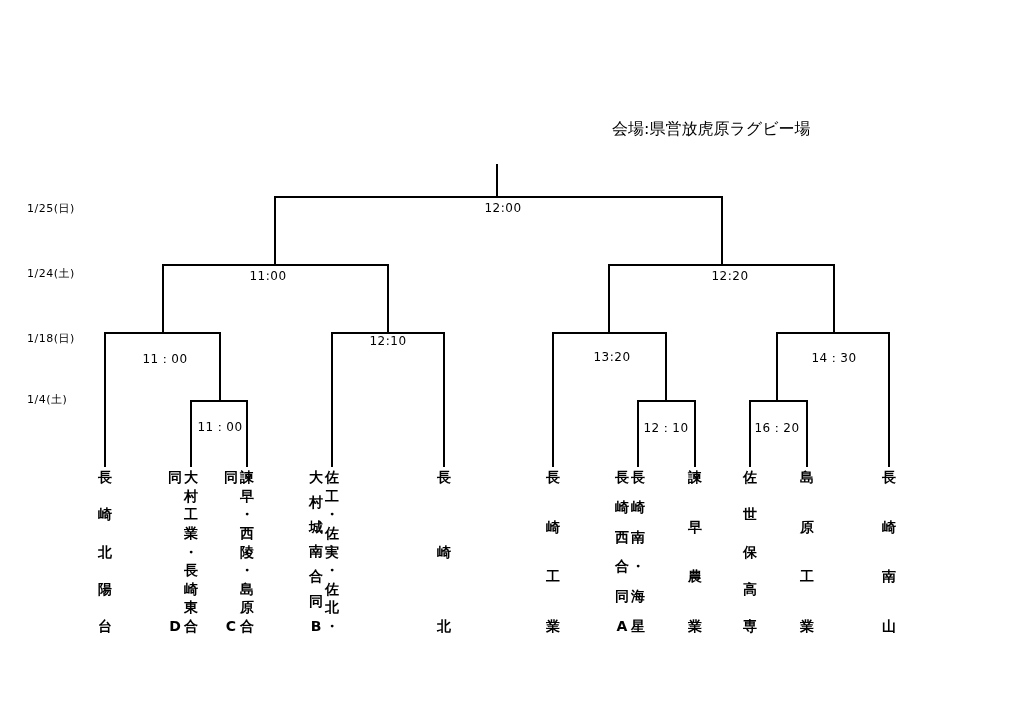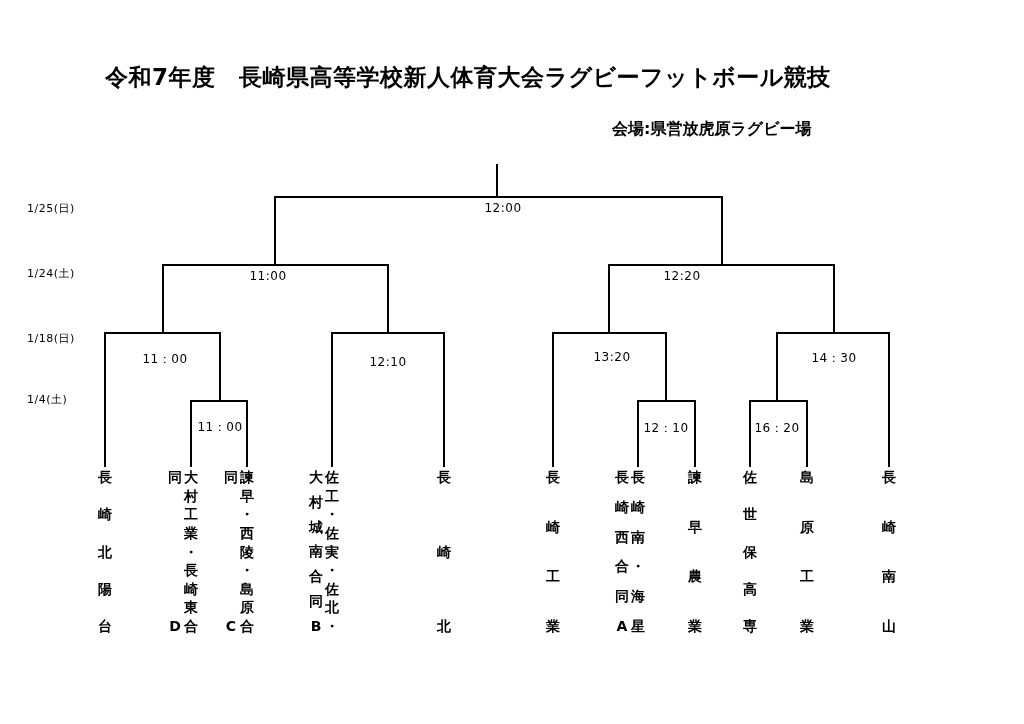--- a/index.html
+++ b/index.html
@@ -6,21 +6,21 @@
   .page {
     position:relative; width:1024px; height:724px; background:#ffffff;
     font-family:"DejaVu Sans", sans-serif; color:#000; overflow:hidden;
   }
   .title {
     position:absolute; left:105px; top:62px; width:760px;
     font-size:23px; font-weight:bold; letter-spacing:0.5px; white-space:nowrap;
   }
   .venue {
     position:absolute; left:612px; top:119px;
-    font-size:16px; font-weight:700; white-space:nowrap;
+    font-size:16px; font-weight:400; white-space:nowrap;
   }
   .date-label {
     position:absolute; left:27px; font-size:11px; white-space:nowrap;
     letter-spacing:0.5px;
   }
   .time-label {
     position:absolute; transform:translateX(-50%);
     font-size:12px; white-space:nowrap; letter-spacing:0.5px;
   }
   .ln { position:absolute; background:#000000; }
@@ -32,21 +32,20 @@
     justify-content:space-between; align-items:center;
     font-size:14px; font-weight:bold; line-height:1;
   }
   .tcol span { display:block; height:14px; }
 </style>
 </head>
 <body>
 
 <div class="page">
 
-  <div class="title">令和7年度　長崎県高等学校新人体育大会ラグビーフットボール競技</div>
   <div class="venue">会場:県営放虎原ラグビー場</div>
 
   <div class="date-label" style="top:201px">1/25(日)</div>
   <div class="date-label" style="top:266px">1/24(土)</div>
   <div class="date-label" style="top:331px">1/18(日)</div>
   <div class="date-label" style="top:392px">1/4(土)</div>
 
   <div id="lines">
       <div class="ln" style="left: 274px; top: 196px; width: 449px; height: 2px;"></div>
       <div class="ln" style="left: 162px; top: 264px; width: 227px; height: 2px;"></div>
@@ -76,23 +75,23 @@
       <div class="ln" style="left: 552px; top: 332px; width: 2px; height: 135px;"></div>
       <div class="ln" style="left: 637px; top: 400px; width: 2px; height: 67px;"></div>
       <div class="ln" style="left: 694px; top: 400px; width: 2px; height: 67px;"></div>
       <div class="ln" style="left: 749px; top: 400px; width: 2px; height: 67px;"></div>
       <div class="ln" style="left: 806px; top: 400px; width: 2px; height: 67px;"></div>
       <div class="ln" style="left: 888px; top: 332px; width: 2px; height: 135px;"></div>
     </div>
 
   <div class="time-label" style="left:503px; top:201px">12:00</div>
   <div class="time-label" style="left:268px; top:269px">11:00</div>
-  <div class="time-label" style="left:682px; top:269px">12:20</div>
+  <div class="time-label" style="left:730px; top:269px">12:20</div>
   <div class="time-label" style="left:165px; top:351px">11：00</div>
-  <div class="time-label" style="left:388px; top:355px">12:10</div>
+  <div class="time-label" style="left:388px; top:334px">12:10</div>
   <div class="time-label" style="left:612px; top:350px">13:20</div>
   <div class="time-label" style="left:834px; top:350px">14：30</div>
   <div class="time-label" style="left:220px; top:419px">11：00</div>
   <div class="time-label" style="left:666px; top:420px">12：10</div>
   <div class="time-label" style="left:777px; top:420px">16：20</div>
 
   <div id="teams">
       <div class="team" style="left: 97px;">
         <div class="tcol">
           <span>長</span>

